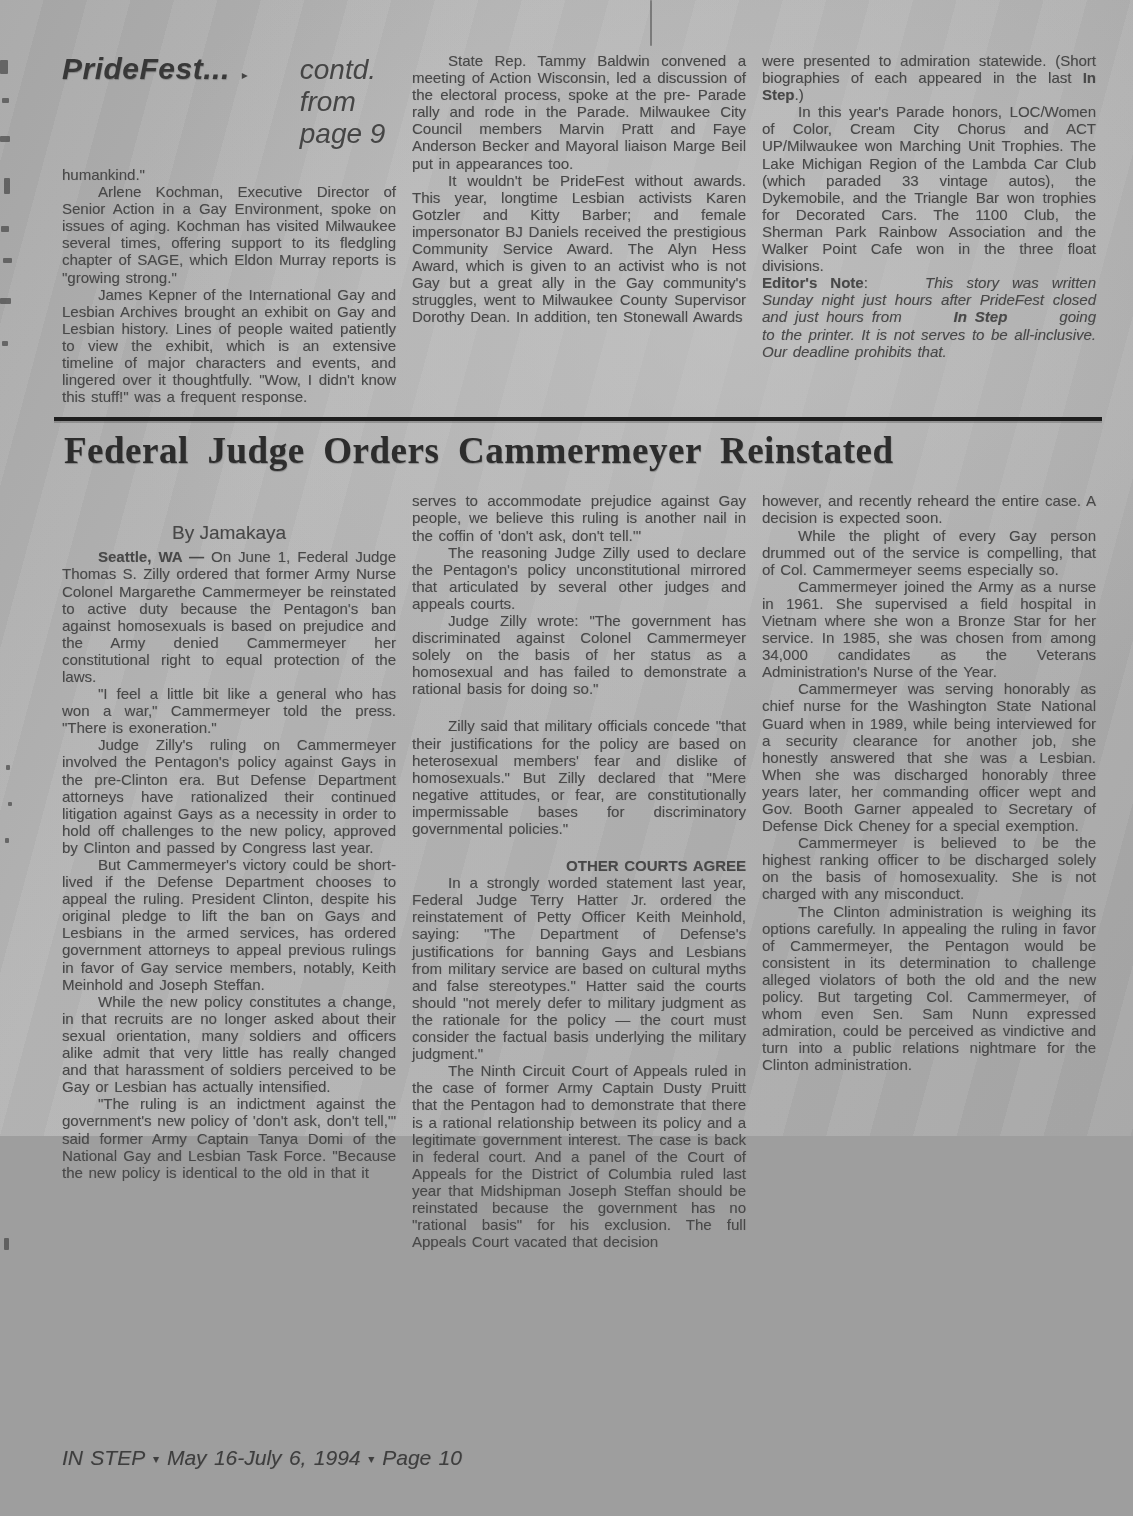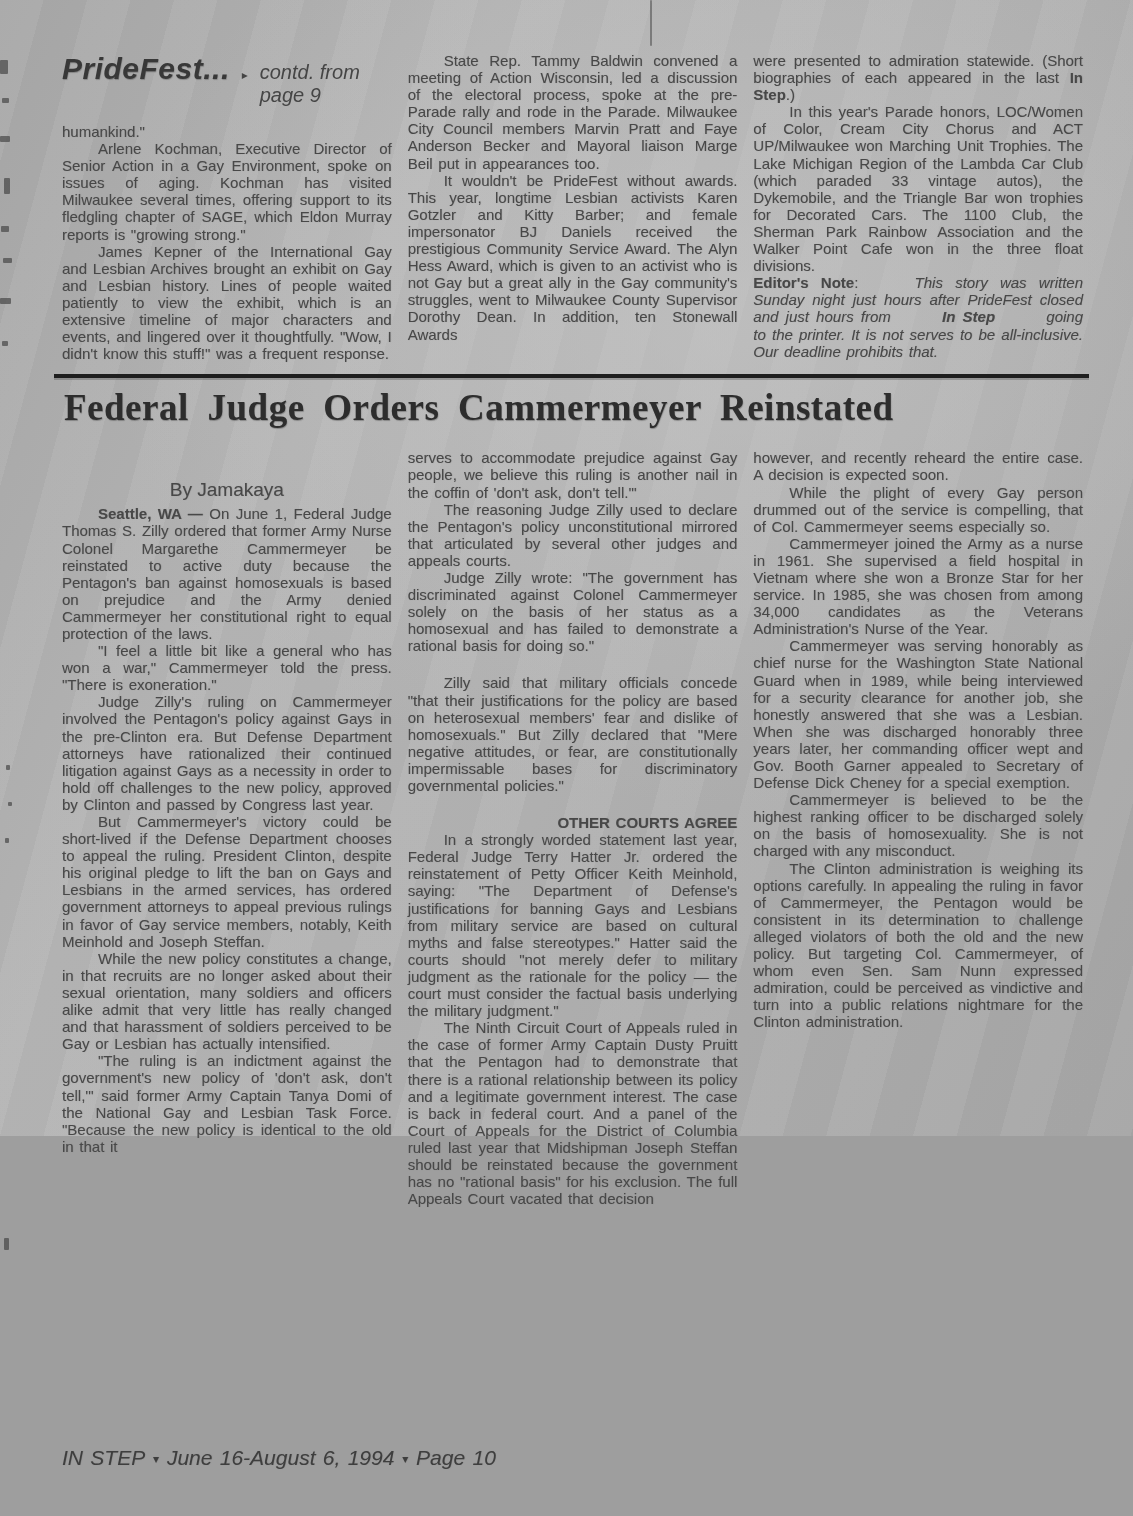--- a/index.html
+++ b/index.html
@@ -4,21 +4,21 @@
 <style>
   * { box-sizing: border-box; }
   html, body { margin: 0; padding: 0; }
   body {
     width: 1133px; height: 1516px; overflow: hidden;
     background: #9e9e9e;
     font-family: "Liberation Sans", "DejaVu Sans", sans-serif;
   }
   .page {
     position: relative; width: 1133px; height: 1136px;
-    padding: 52px 50px 0 62px;
+    padding: 52px 37px 0 62px;
     color: #484848;
     background:
       radial-gradient(ellipse 900px 700px at 65% 28%, rgba(200,200,200,0.55), rgba(0,0,0,0) 70%),
       repeating-linear-gradient(105deg, rgba(255,255,255,0.025) 0 42px, rgba(0,0,0,0.025) 42px 84px),
       linear-gradient(115deg, #a9a9a9 0%, #b6b6b6 30%, #b3b3b3 55%, #a7a7a7 100%);
   }
   .cols { display: flex; gap: 16px; }
   .col { flex: 1 1 0; min-width: 0; }
 
   .para {
@@ -29,21 +29,21 @@
   .para.ind { text-indent: 2.4em; }
   .b, .para .b { font-weight: bold; }
   .i, .para .i { font-style: italic; margin-left: 44px; }
   .para.gap { margin-top: 20px; }
   .para.center { text-align: right; text-indent: 0; }
 
   
   .pf-header { display: flex; align-items: baseline; gap: 12px; margin: 0 0 16px 0; }
   .pf-title { font-size: 30px; font-weight: bold; font-style: italic; color: #383838; letter-spacing: 0.5px; text-shadow: 0.5px 0.5px 0.8px rgba(60,60,60,0.35); }
   .pf-arrow { font-size: 12px; color: #454545; }
-  .pf-contd { font-size: 20px; font-style: italic; color: #454545; }
+  .pf-contd { font-size: 28px; font-style: italic; color: #454545; margin-left: 40px; }
 
   
   .rule { height: 4px; background: #1e1e1e; margin: 12px -6px 6px -8px; box-shadow: 0 2px 0 rgba(40,40,40,0.25); }
 
   
   .headline {
     font-family: "Liberation Serif", "DejaVu Serif", serif;
     font-weight: 700; font-size: 37px; color: #2d2d2d;
     letter-spacing: 0.5px; word-spacing: 9px;
     margin: 8px 0 20px 2px;
@@ -146,16 +146,16 @@
           <p class="para ind"><span>While the plight of every Gay person drummed out of the service is compelling, that of Col. Cammermeyer seems especially so.</span></p>
           <p class="para ind"><span>Cammermeyer joined the Army as a nurse in 1961. She supervised a field hospital in Vietnam where she won a Bronze Star for her service. In 1985, she was chosen from among 34,000 candidates as the Veterans Administration's Nurse of the Year.</span></p>
           <p class="para ind"><span>Cammermeyer was serving honorably as chief nurse for the Washington State National Guard when in 1989, while being interviewed for a security clearance for another job, she honestly answered that she was a Lesbian. When she was discharged honorably three years later, her commanding officer wept and Gov. Booth Garner appealed to Secretary of Defense Dick Cheney for a special exemption.</span></p>
           <p class="para ind"><span>Cammermeyer is believed to be the highest ranking officer to be discharged solely on the basis of homosexuality. She is not charged with any misconduct.</span></p>
           <p class="para ind"><span>The Clinton administration is weighing its options carefully. In appealing the ruling in favor of Cammermeyer, the Pentagon would be consistent in its determination to challenge alleged violators of both the old and the new policy. But targeting Col. Cammermeyer, of whom even Sen. Sam Nunn expressed admiration, could be perceived as vindictive and turn into a public relations nightmare for the Clinton administration.</span></p>
         </div>
     </div>
   </div>
 
   <div class="footer">
-      <p class="para"><span>IN STEP</span><span class="tri"> ▾ </span><span>June 16-August 6, 1994</span><span class="tri"> ▾ </span><span>Page 10</span></p>
+      <p class="para"><span>IN STEP</span><span class="tri"> ▾ </span><span>May 16-July 6, 1994</span><span class="tri"> ▾ </span><span>Page 10</span></p>
     </div>
 
 </div>
 
 </body></html>

